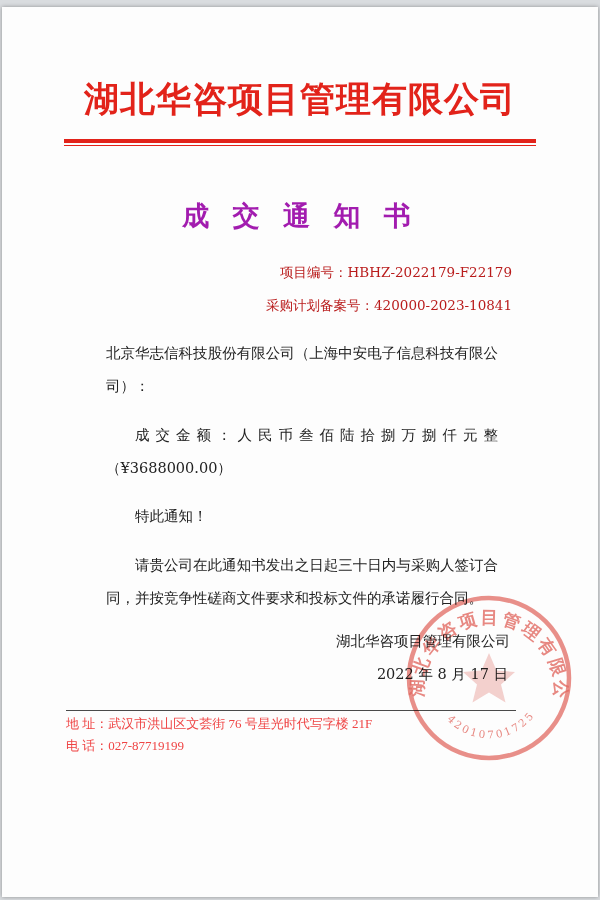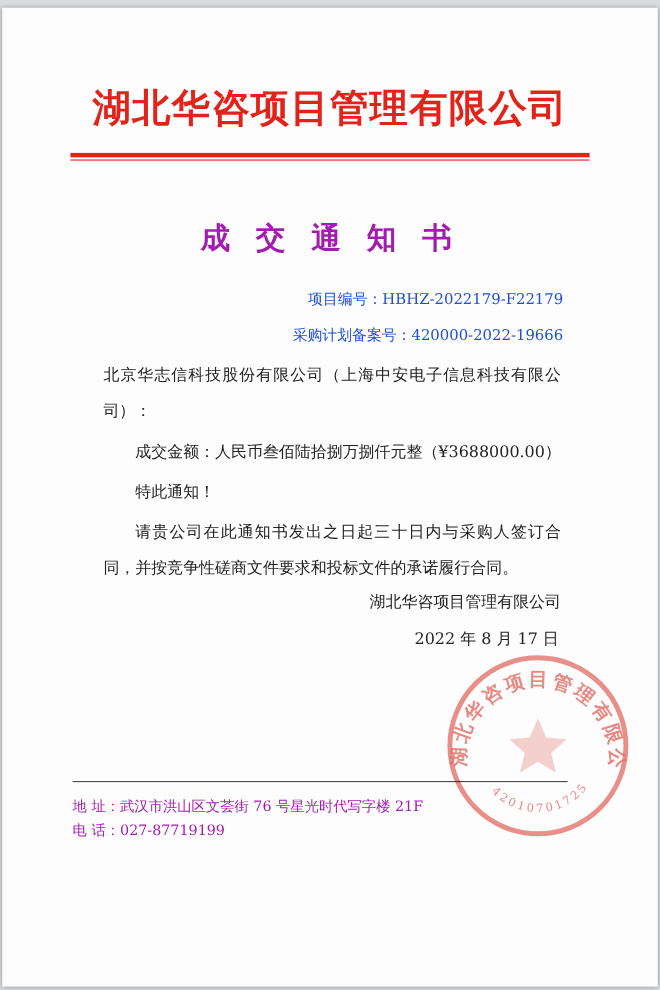--- a/index.html
+++ b/index.html
@@ -32,31 +32,31 @@
     text-align:center;
     font-size:27px;
     font-weight:bold;
     color:#a21caf;
     letter-spacing:7px;
   }
   .meta{
     margin:22px 86px 0 0;
     text-align:right;
     font-size:13.5px;
-    color:#1d4ed8;
+    color:#b91c1c;
     line-height:32.5px;
   }
   .body-text{
     margin:0 84px 0 88px;
     font-size:14.5px;
     color:#222;
     line-height:32.8px;
     text-align:justify;
   }
-  .body-text p{margin:4px;}
+  .body-text p{margin:16px;}
   .body-text p.indent{text-indent:2em;}
   .signature{
     margin:-6px 88px 0 0;
     text-align:right;
     font-size:14.5px;
     color:#222;
     line-height:33px;
     position:relative;
     z-index:2;
   }
@@ -68,44 +68,45 @@
     mix-blend-mode:multiply;
     opacity:.88;
     z-index:3;
     pointer-events:none;
   }
   .footer{
     position:absolute;
     left:64px;top:703px;
     width:450px;
     border-top:1.5px solid #4a4a4a;
-    padding-top:12px;
+    padding-top:2px;
     font-size:13px;
-    color:#a21caf;
+    color:#ef4444;
     line-height:22px;
     z-index:1;
+    font-family:Liberation Serif, serif;
   }
 </style>
 </head>
 <body>
 
 <div class="page">
 
   <div class="header-company">湖北华咨项目管理有限公司</div>
 
   <div class="rule">
     <div class="rule-thick"></div>
     <div class="rule-thin"></div>
   </div>
 
   <div class="doc-title">成 交 通 知 书</div>
 
   <div class="meta">
     <div>项目编号：HBHZ-2022179-F22179</div>
-    <div>采购计划备案号：420000-2022-19666</div>
+    <div>采购计划备案号：420000-2023-10841</div>
   </div>
 
   <div class="body-text">
     <p>北京华志信科技股份有限公司（上海中安电子信息科技有限公司）：</p>
     <p class="indent">成交金额：人民币叁佰陆拾捌万捌仟元整（¥3688000.00）</p>
     <p class="indent">特此通知！</p>
     <p class="indent">请贵公司在此通知书发出之日起三十日内与采购人签订合同，并按竞争性磋商文件要求和投标文件的承诺履行合同。</p>
   </div>
 
   <div class="signature">

